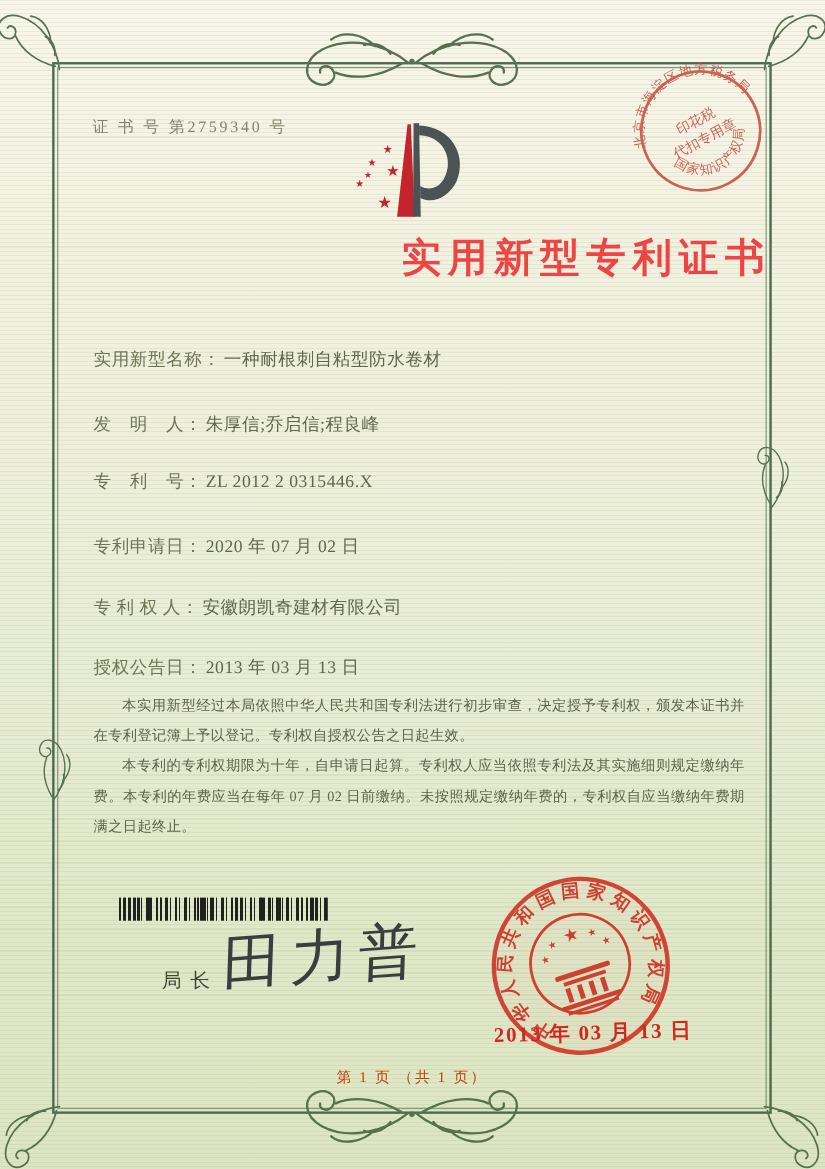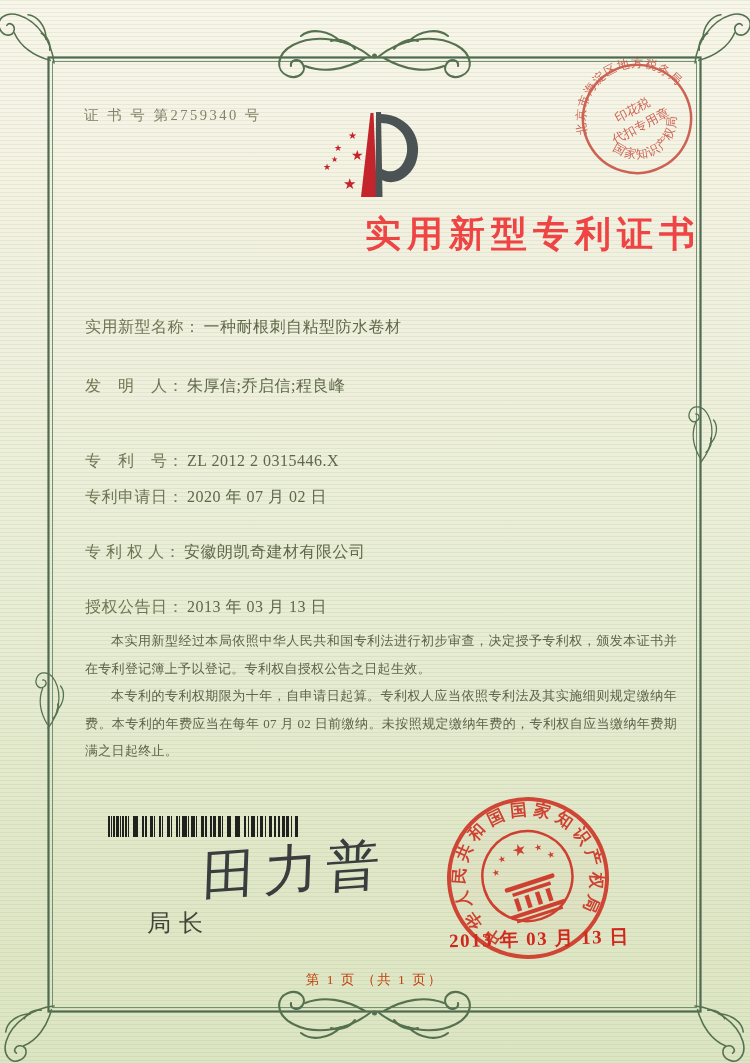--- a/index.html
+++ b/index.html
@@ -12,30 +12,30 @@
   }
   .abs{position:absolute;}
   .frame-svg{left:0;top:0;}
   .cert-no{left:84px;top:106px;font-size:14.5px;color:#84836a;letter-spacing:2.5px;}
   .logo-svg{left:305px;top:100px;}
   .title{left:48px;top:210px;width:653px;text-align:right;font-size:36px;font-weight:700;
          color:#ef4444;letter-spacing:6px;}
   .field-row{left:85px;font-size:16px;letter-spacing:0.5px;white-space:nowrap;}
   .field-row .lbl{color:#6e7553;}
   .field-row .val{color:#5f684a;margin-left:3px;}
-  .f0{top:317px}.f1{top:376px}.f2{top:451px}.f3{top:487px}.f4{top:542px}.f5{top:597px}
+  .f0{top:317px}.f1{top:376px}.f2{top:428px}.f3{top:487px}.f4{top:542px}.f5{top:597px}
   .body-block{left:85px;top:627px;width:592px;font-size:13px;line-height:27.5px;
               color:#5c6449;text-align:justify;letter-spacing:0.3px;}
   .body-block p{margin:0;text-indent:2em;}
   .barcode{left:108px;top:816px;width:190px;height:21px;
     background-image:
       repeating-linear-gradient(90deg,#20201c 0 2px,transparent 2px 3.5px,#20201c 3.5px 4.5px,transparent 4.5px 8px,#20201c 8px 11px,transparent 11px 12.5px,#20201c 12.5px 13.5px,transparent 13.5px 17px),
       repeating-linear-gradient(90deg,transparent 0 5px,#20201c 5px 6.5px,transparent 6.5px 14px,#20201c 14px 16px,transparent 16px 23px);
   }
-  .signer{left:147px;top:879px;font-size:24px;color:#3f4638;letter-spacing:8px;margin-top:28px;}
+  .signer{left:147px;top:879px;font-size:18px;color:#3f4638;letter-spacing:8px;}
   .signature{left:202px;top:834px;font-size:54px;color:#2c3033;letter-spacing:8px;font-weight:500;
              transform:rotate(-4deg) skewX(-6deg);opacity:0.92;}
   .seal-svg{left:438px;top:788px;opacity:0.93;}
   .seal-date{left:449px;top:926px;font-size:19px;font-weight:700;color:#d0281c;
              letter-spacing:1.5px;transform:rotate(-1.5deg);}
   .tax-svg{left:572px;top:54px;opacity:0.85;}
   .footer{left:48px;top:971px;width:653px;text-align:center;font-size:13.5px;
           color:#c2410c;letter-spacing:2px;}
 </style>
 </head>

